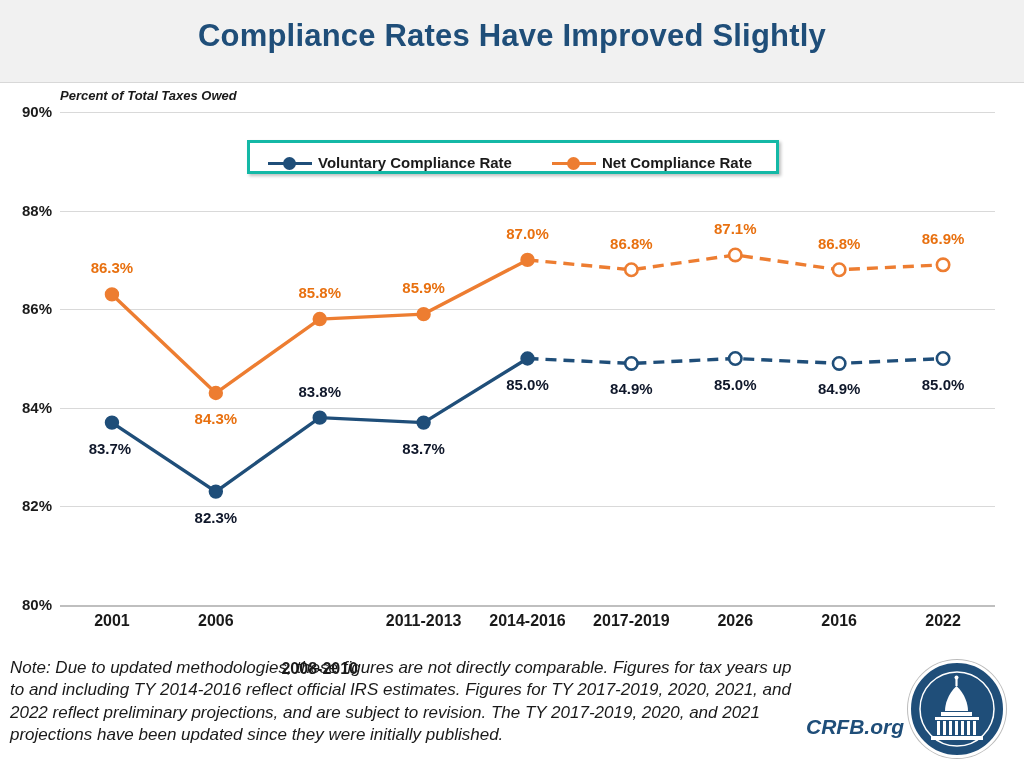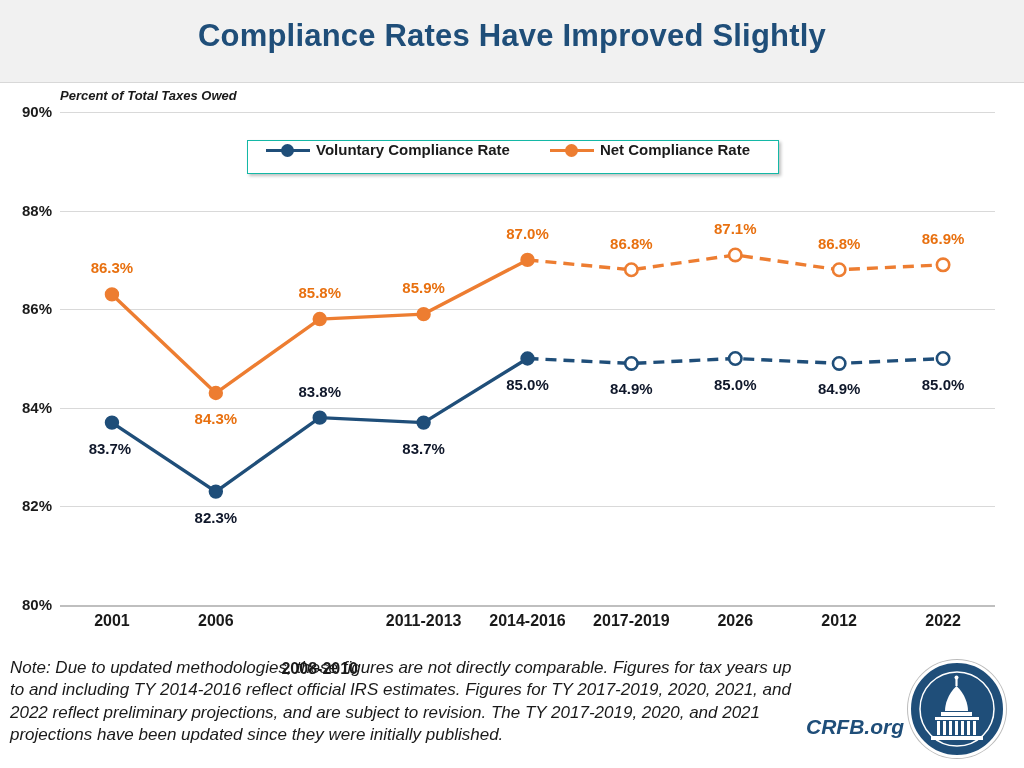--- a/index.html
+++ b/index.html
@@ -81,24 +81,24 @@
     transform: translateX(-50%);
     white-space: nowrap;
   }
   #legend {
     position: absolute;
     left: 247px;
     top: 40px;
     width: 532px;
     height: 34px;
     background: #ffffff;
-    border: 1px solid #14b8a6;
+    border: 3px solid #14b8a6;
     box-shadow: 2px 2px 3px rgba(0,0,0,0.25);
     display: flex;
-    align-items: flex-start;
+    align-items: flex-end;
     box-sizing: border-box;
     padding-left: 18px;
   }
   .legend-item {
     display: flex;
     align-items: center;
     font-size: 15px;
     font-weight: bold;
     color: #1a1a1a;
   }
@@ -194,21 +194,21 @@
       <div class="ytick" style="top: 12px;">90%</div>
     </div>
   <div id="xtick-layer">
       <div class="xtick" style="left: 111.944px;">2001</div>
       <div class="xtick" style="left: 215.833px;">2006</div>
       <div class="xtick" style="left: 319.722px; margin-top: 48px;">2008-2010</div>
       <div class="xtick" style="left: 423.611px;">2011-2013</div>
       <div class="xtick" style="left: 527.5px;">2014-2016</div>
       <div class="xtick" style="left: 631.389px;">2017-2019</div>
       <div class="xtick" style="left: 735.278px;">2026</div>
-      <div class="xtick" style="left: 839.167px;">2012</div>
+      <div class="xtick" style="left: 839.167px;">2016</div>
       <div class="xtick" style="left: 943.056px;">2022</div>
     </div>
 
   <svg id="series-svg">
       <path d="M111.94444444444444 322.58999999999986 L215.83333333333331 391.6100000000001 L319.72222222222223 317.66000000000014 L423.6111111111111 322.58999999999986 L527.5 258.5" fill="none" stroke="#1f4e79" stroke-width="3.4"></path>
       <path d="M527.5 258.5 L631.3888888888889 263.4299999999997 L735.2777777777777 258.5 L839.1666666666666 263.4299999999997 L943.0555555555555 258.5" fill="none" stroke="#1f4e79" stroke-width="3.4" stroke-dasharray="11 7"></path>
       <circle cx="111.94444444444444" cy="322.58999999999986" r="6.2" fill="#1f4e79" stroke="#1f4e79" stroke-width="2"></circle>
       <circle cx="215.83333333333331" cy="391.6100000000001" r="6.2" fill="#1f4e79" stroke="#1f4e79" stroke-width="2"></circle>
       <circle cx="319.72222222222223" cy="317.66000000000014" r="6.2" fill="#1f4e79" stroke="#1f4e79" stroke-width="2"></circle>
       <circle cx="423.6111111111111" cy="322.58999999999986" r="6.2" fill="#1f4e79" stroke="#1f4e79" stroke-width="2"></circle>

